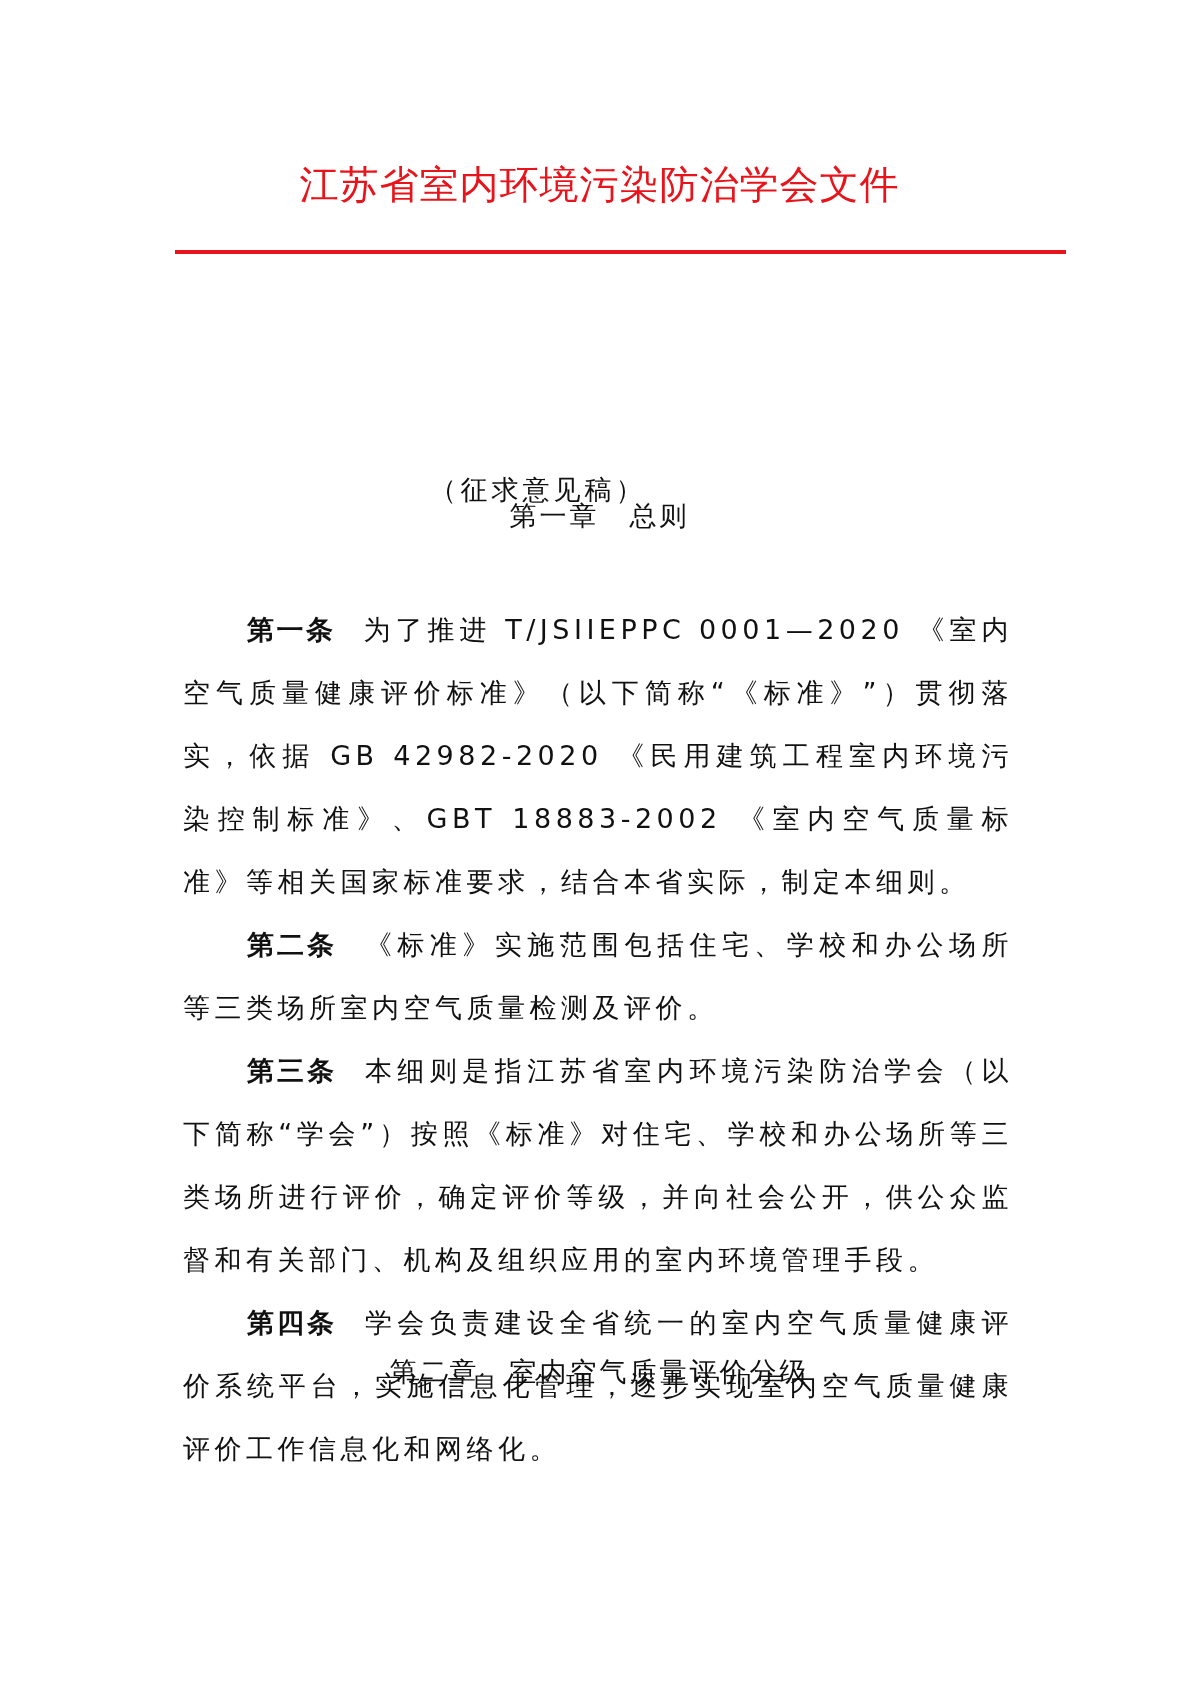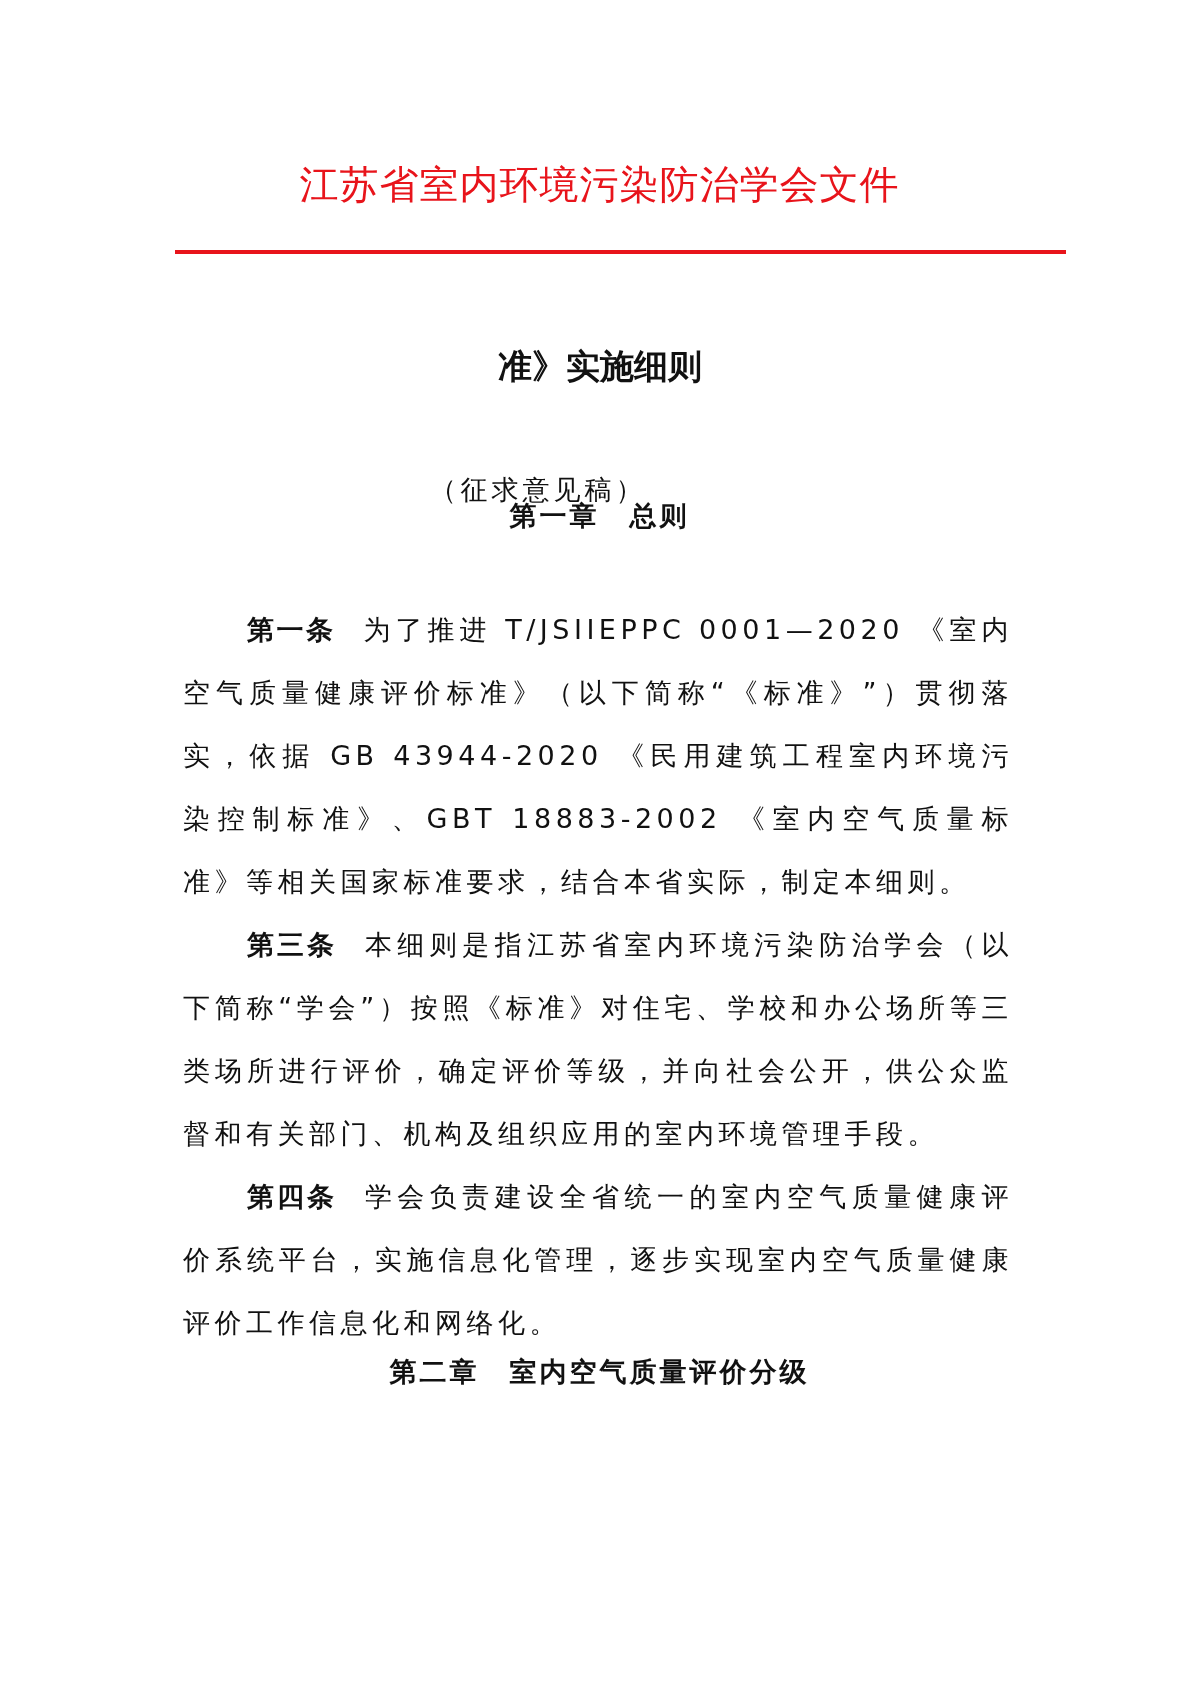--- a/index.html
+++ b/index.html
@@ -8,46 +8,48 @@
     .header-title { position: absolute; left: 0; width: 1199px; top: 150px; text-align: center;
            color: #e8141b; font-size: 39px; letter-spacing: 1px; line-height: 70px;
            font-family: "DejaVu Sans", sans-serif; }
     .red-rule { position: absolute; left: 175px; width: 891px; top: 250px; height: 4px; background: #e8141b; }
     .doc-title { position: absolute; left: 160px; width: 880px; top: 335px; text-align: center;
            font-weight: bold; font-size: 34px; line-height: 62px;
            font-family: "DejaVu Serif", "Liberation Serif", serif; }
     .subtitle { position: absolute; left: 0; width: 1076px; top: 470px; text-align: center;
            font-size: 27px; line-height: 40px; letter-spacing: 4px; }
     .chapter { position: absolute; left: 0; width: 1199px; text-align: center;
-           font-size: 27px; font-weight: bold; line-height: 40px; letter-spacing: 3px; }
+           font-size: 27px; font-weight: normal; line-height: 40px; letter-spacing: 3px; }
     .chapter .gap { display: inline-block; width: 30px; }
     .body { position: absolute; left: 183px; width: 830px; top: 598px;
            font-size: 27px; line-height: 63px; letter-spacing: 4.5px; }
     .para { margin: 0; text-indent: 64px; text-align: justify; }
     .article-label { font-weight: bold; letter-spacing: 2px; margin-right: 28px; }
   </style>
 </head>
 <body>
 
 <div class="header-title">江苏省室内环境污染防治学会文件</div>
 <div class="red-rule"></div>
 
 <div class="doc-title">
-  <div>准》实施细则</div>
 </div>
 
 <div class="subtitle">（征求意见稿）</div>
 
 <div class="chapter" style="top:496px;">
   <span>第一章</span><span class="gap"></span><span>总则</span>
 </div>
 
 <div class="body">
   <p class="para">
-    <span class="article-label">第一条</span><span>为了推进 T/JSIIEPPC 0001—2020 《室内空气质量健康评价标准》（以下简称“《标准》”）贯彻落实，依据 GB 43944-2020 《民用建筑工程室内环境污染控制标准》、GBT 18883-2002 《室内空气质量标准》等相关国家标准要求，结合本省实际，制定本细则。</span>
+    <span class="article-label">第一条</span><span>为了推进 T/JSIIEPPC 0001—2020 《室内空气质量健康评价标准》（以下简称“《标准》”）贯彻落实，依据 GB 42982-2020 《民用建筑工程室内环境污染控制标准》、GBT 18883-2002 《室内空气质量标准》等相关国家标准要求，结合本省实际，制定本细则。</span>
+  </p>
+  <p class="para">
+    <span class="article-label">第二条</span><span>《标准》实施范围包括住宅、学校和办公场所等三类场所室内空气质量检测及评价。</span>
   </p>
   <p class="para">
     <span class="article-label">第三条</span><span>本细则是指江苏省室内环境污染防治学会（以下简称“学会”）按照《标准》对住宅、学校和办公场所等三类场所进行评价，确定评价等级，并向社会公开，供公众监督和有关部门、机构及组织应用的室内环境管理手段。</span>
   </p>
   <p class="para">
     <span class="article-label">第四条</span><span>学会负责建设全省统一的室内空气质量健康评价系统平台，实施信息化管理，逐步实现室内空气质量健康评价工作信息化和网络化。</span>
   </p>
 </div>
 
 <div class="chapter" style="top:1352px;">

